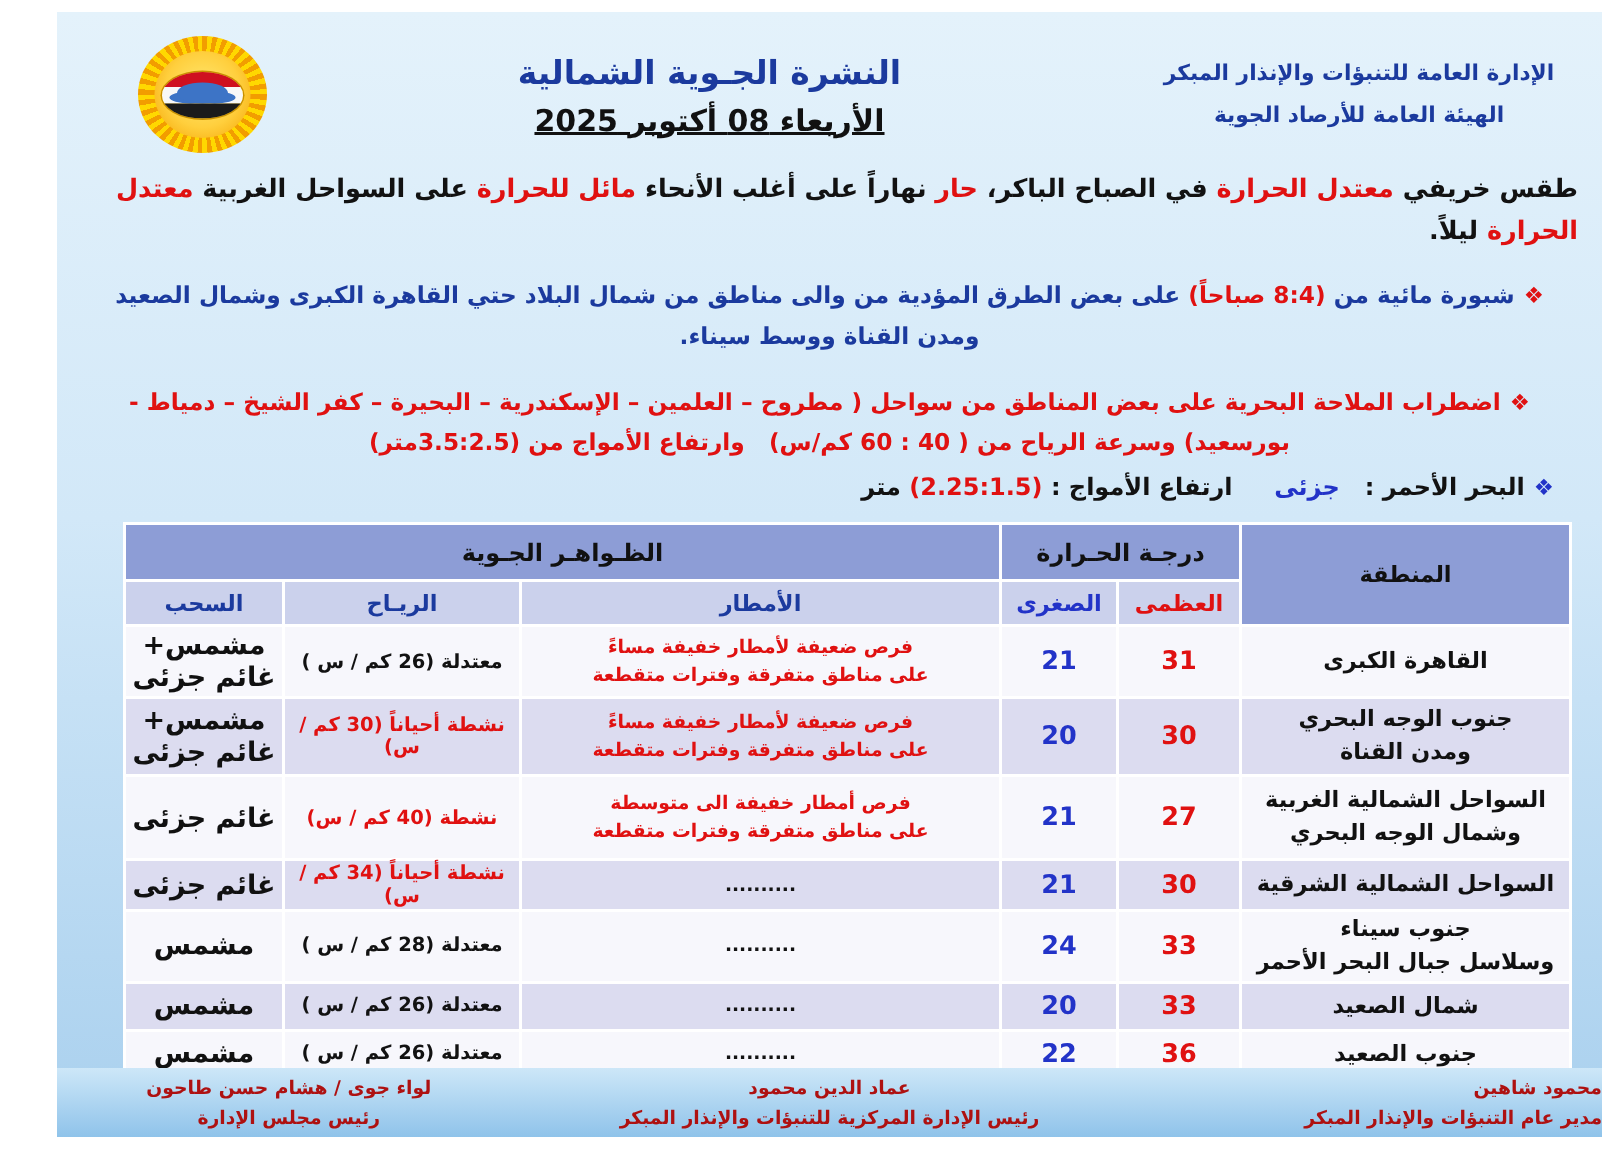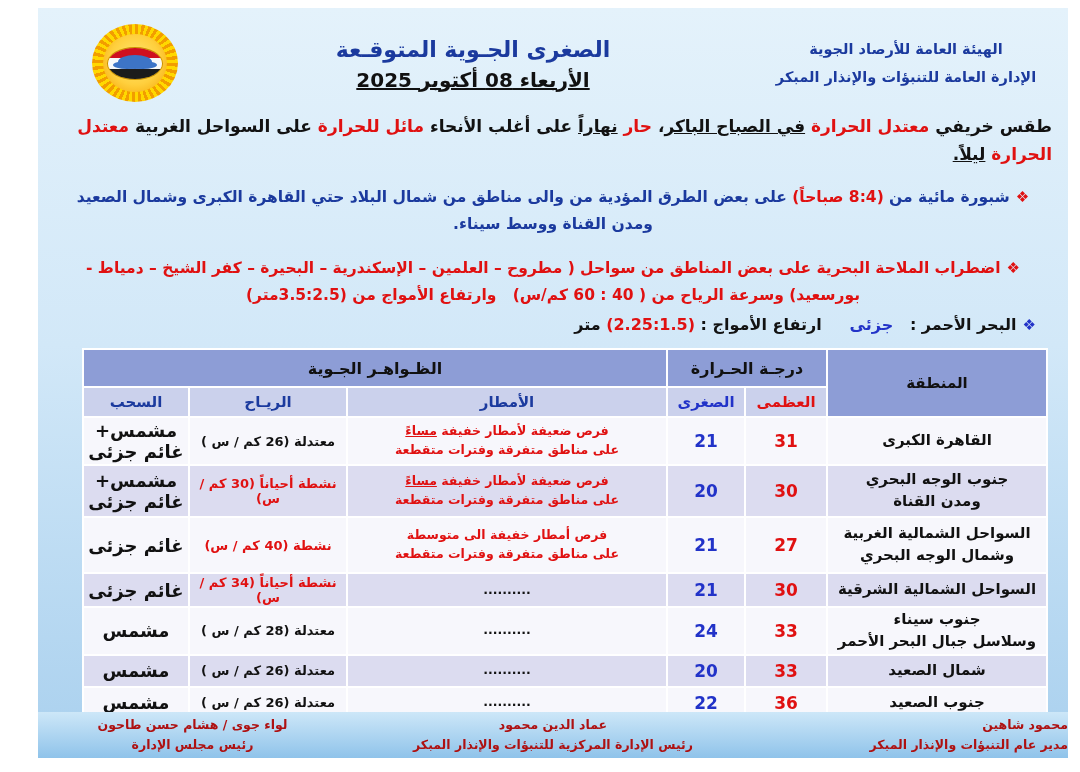--- a/index.html
+++ b/index.html
@@ -42,21 +42,21 @@
   .bullet .marker{font-size:15px;padding-left:6px;}
   .b1{top:176px;font-size:15.5px;}
   .b2{top:240px;font-size:15.5px;margin-top:7px;}
   .b3{top:303px;font-size:16px;text-align:right;padding-right:12px;}
   .marker.red{color:var(--accent-red,#e01111);}
   .marker.blue{color:#2233c8;}
   .c-black{color:#121212;}
   .c-red{color:var(--accent-red,#e01111);}
   .c-navy{color:var(--accent-navy,#1b3a9e);text-align:right;}
   .c-blue{color:#2233c8;}
-  .u{text-decoration:underline;margin-top:14px;}
+  .u{margin-top:14px;}
   
   .table-wrap{position:absolute;top:340px;right:20px;}
   table{border-collapse:separate;border-spacing:2px;background:#ffffff;table-layout:fixed;}
   col.c-region{width:218px;} col.c-max{width:80px;} col.c-min{width:76px;}
   col.c-rain{width:318px;} col.c-wind{width:156px;} col.c-clouds{width:104px;}
   th,td{padding:1px 4px;vertical-align:middle;text-align:center;}
   th{font-size:15px;}
   .group-h,.region-h{background:var(--table-header-bg,#8d9dd6);color:#111;font-size:16px;height:34px;}
   .region-h{font-size:15px;}
   .sub-h{background:var(--table-subheader-bg,#cbd1ec);color:var(--accent-navy,#1b3a9e);height:26px;}
@@ -81,25 +81,25 @@
     color:var(--footer-red,#ae1111);}
   .sig.right{width:30%;text-align:right;} .sig.center{width:40%;} .sig.left{width:30%;}
 </style>
 </head>
 <body>
 
 <div class="panel">
 
   <div class="header">
     <div class="org">
+      <div>الإدارة العامة للتنبؤات والإنذار المبكر</div>
       <div>الهيئة العامة للأرصاد الجوية</div>
-      <div>الإدارة العامة للتنبؤات والإنذار المبكر</div>
     </div>
     <div class="title-block">
-      <div class="title">الصغرى الجـوية المتوقـعة</div>
+      <div class="title">النشرة الجـوية الشمالية</div>
       <div class="date">الأربعاء 08 أكتوبر 2025</div>
     </div>
     <div class="sun">
       <div class="rays"></div>
       <div class="disc"></div>
       <div class="flag">
         <div class="stripe red"><span class="ema">EMA</span></div>
         <div class="stripe white">
             <div class="cloud"></div>
           </div>

